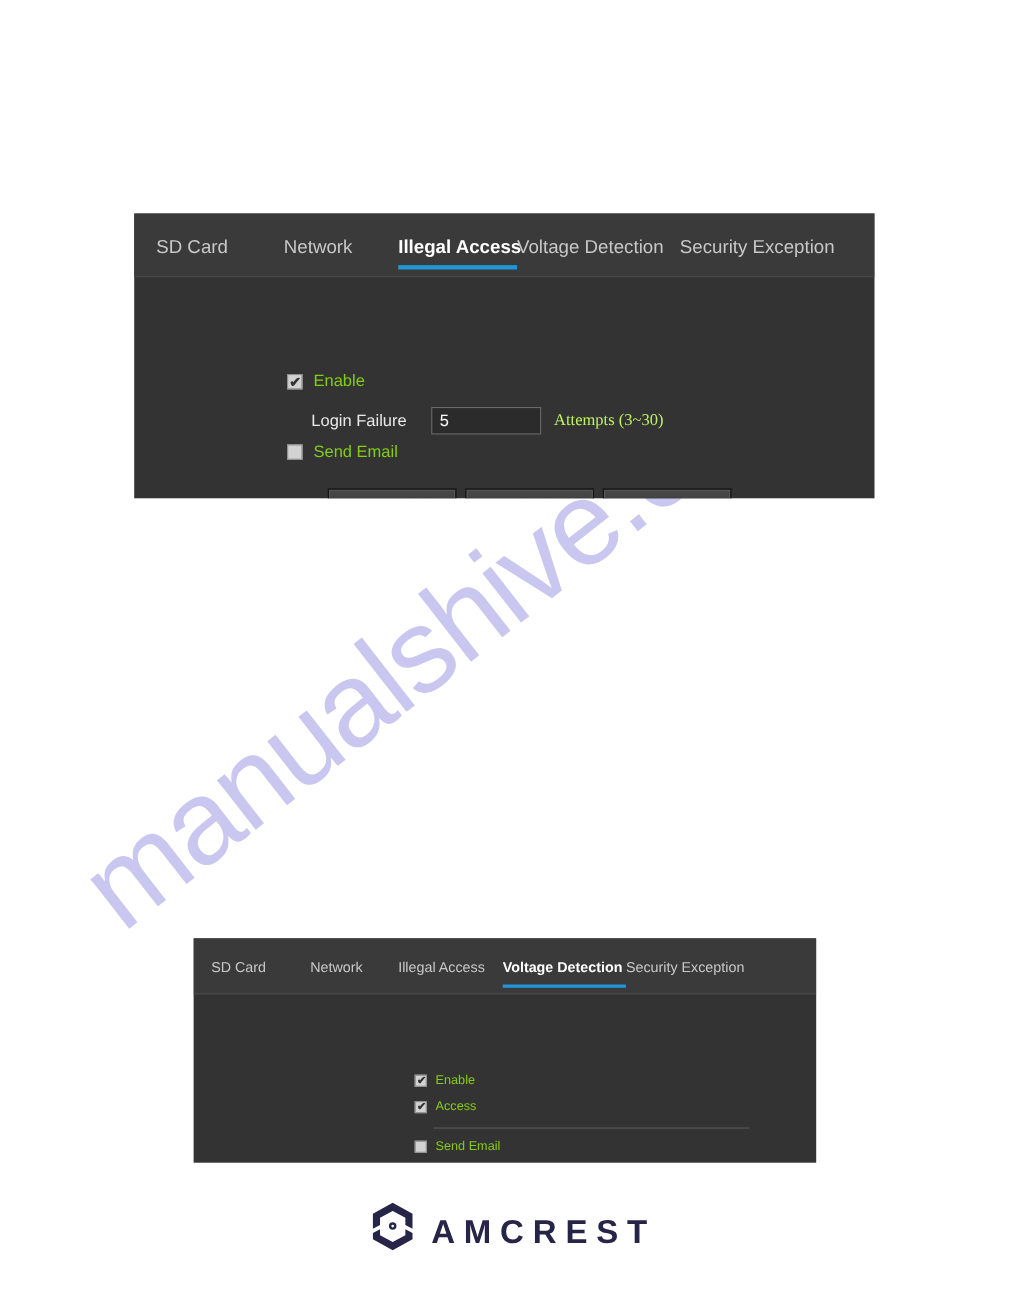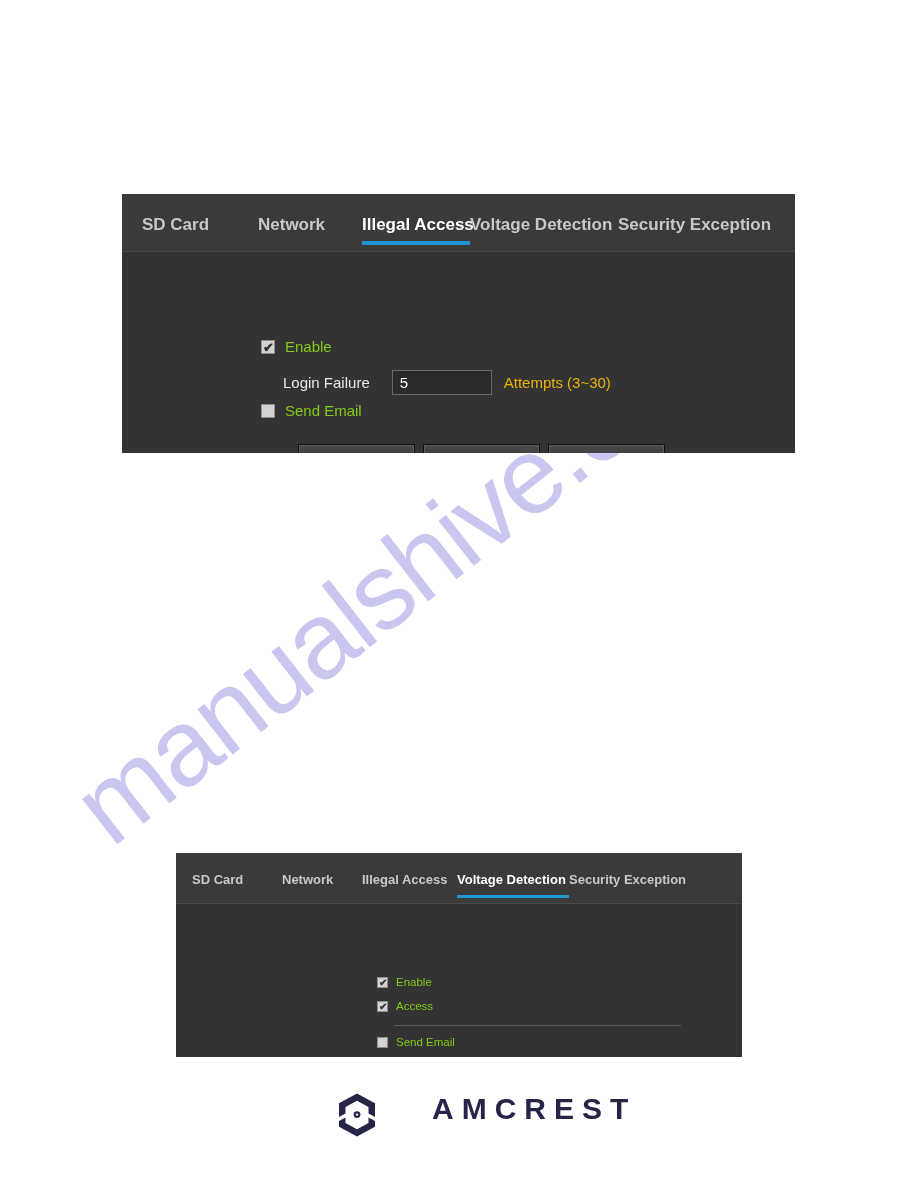--- a/index.html
+++ b/index.html
@@ -49,21 +49,21 @@
     background: #3a3a3a;
     border-bottom: 1px solid #4a4a4a;
     display: flex;
     align-items: flex-end;
     width: 100%;
   }
 
   .tab {
     position: relative;
     color: #c8c8c8;
-    font-weight: 700;
+    font-weight: 400;
     white-space: nowrap;
     text-align: left;
   }
   .tab.active {
     color: #ffffff;
     font-weight: bold;
   }
   .tab .tab-underline {
     display: none;
     position: absolute;
@@ -106,21 +106,21 @@
 
   .txtinput {
     background: #2b2b2b;
     border: 1px solid #6a6a6a;
     color: #ffffff;
     display: flex;
     align-items: center;
     padding-left: 7px;
   }
 
-  .suffix { color: #eab308; white-space: nowrap; }
+  .suffix { color: #bef264; white-space: nowrap; font-family: Liberation Serif, serif; }
 
   .divider {
     position: absolute;
     background: #5a5a5a;
     height: 1px;
   }
 
   .btnrow { position: absolute; display: flex; }
 
   .btn {
@@ -191,23 +191,22 @@
   #panel-voltage .cb-label { font-size: 11.5px; margin-left: 8px; }
 
   #panel-voltage .divider { left: 218px; top: 121px; width: 287px; }
 
   
   #logo {
     position: absolute;
     left: 336px;
     top: 1092px;
     display: flex;
-    align-items: flex-start;
+    align-items: flex-end;
     z-index: 4;
-    gap: 40px;
   }
   #logo .logo-mark { width: 42px; height: 46px; flex: 0 0 auto; }
   #logo .logo-word {
     margin-left: 14px;
     color: #262547;
     font-family: "Liberation Sans", sans-serif;
     font-size: 30px;
     font-weight: bold;
     letter-spacing: 8px;
   }

